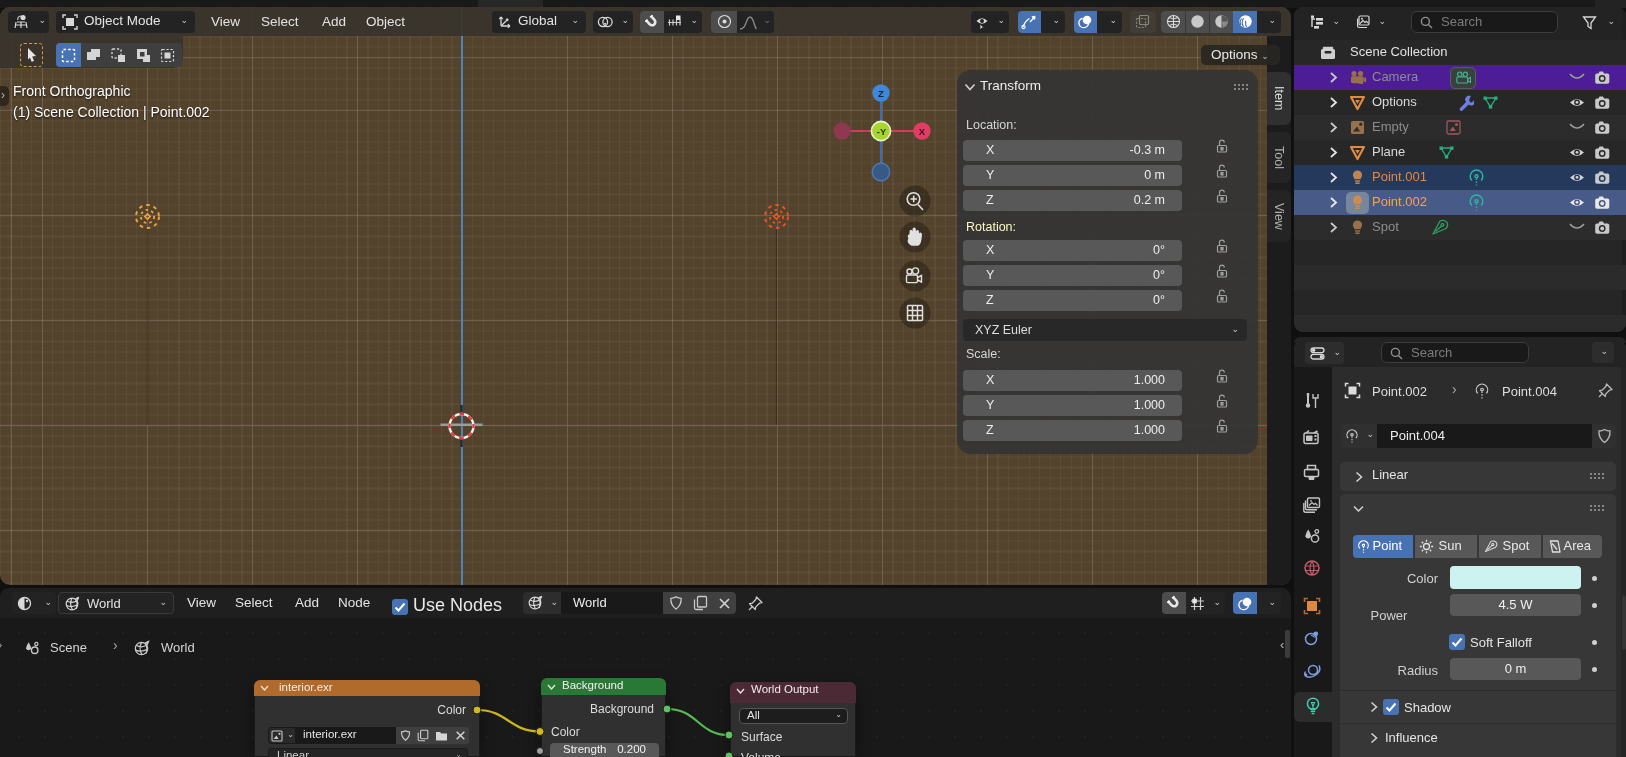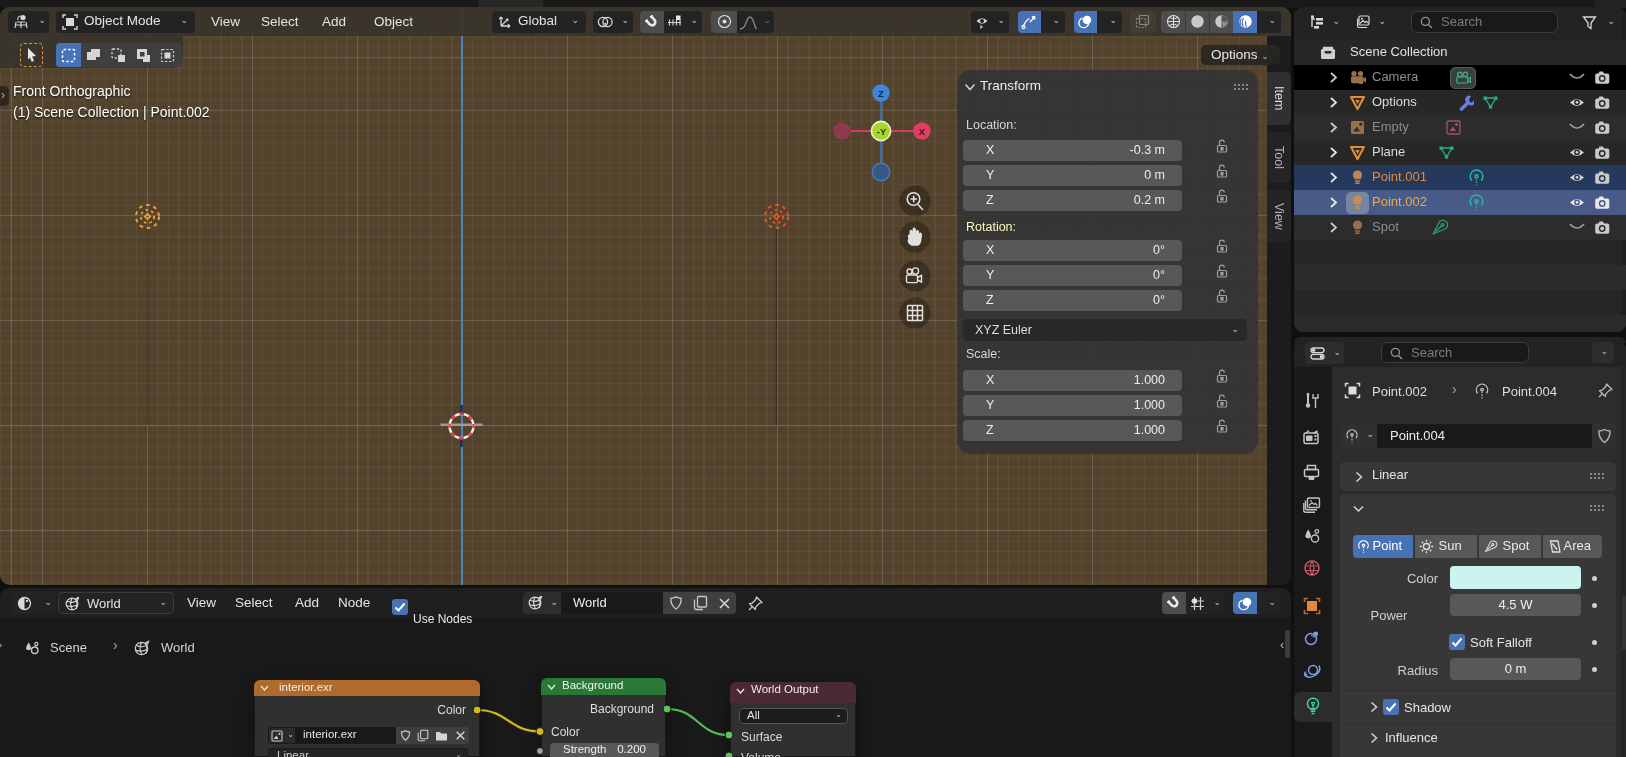--- a/index.html
+++ b/index.html
@@ -51,21 +51,21 @@
         <svg width="16" height="16" style="position:absolute;left:6px;top:3px;" viewBox="0 0 16 16">
           <rect x="4" y="4" width="8" height="8" fill="#d8d8d8"></rect>
           <path d="M1 4 V1 H4 M12 1 H15 V4 M15 12 V15 H12 M4 15 H1 V12" stroke="#d8d8d8" stroke-width="1.4" fill="none"></path>
         </svg>
         <span style="position:absolute;left:28px;top:2.5px;color:#e3e3e3;font-size:13.5px;">Object Mode</span>
         <span style="position:absolute;right:7px;top:4.5px;color:#ccc;font-size:9px;">⌄</span>
       </div>
       <div class="abs menu" style="left:211px;top:6.5px;">View</div>
       <div class="abs menu" style="left:261px;top:6.5px;">Select</div>
       <div class="abs menu" style="left:322px;top:6.5px;">Add</div>
-      <div class="abs menu" style="left:366px;top:6.5px;margin-left:8px;">Object</div>
+      <div class="abs menu" style="left:366px;top:6.5px;">Object</div>
 
       <div class="abs" style="left:492px;top:3.5px;width:94px;height:22px;background:#232323;border-radius:4px;">
         <svg width="17" height="17" style="position:absolute;left:5px;top:2.5px;" viewBox="0 0 17 17">
           <path d="M4 13 L4 4 M4 13 L13 13" stroke="#d8d8d8" stroke-width="1.3" fill="none"></path>
           <path d="M4 4 L2.2 6.2 M4 4 L5.8 6.2 M13 13 L10.8 11.2 M13 13 L10.8 14.8" stroke="#d8d8d8" stroke-width="1.2" fill="none"></path>
           <path d="M4.5 12.5 L11 6" stroke="#d8d8d8" stroke-width="1.2"></path>
             <path d="M11 6 L8.8 6.2 M11 6 L10.6 8.2" stroke="#d8d8d8" stroke-width="1.1" fill="none"></path>
         </svg>
         <span style="position:absolute;left:26px;top:2.5px;color:#e3e3e3;font-size:13.5px;">Global</span>
         <span style="position:absolute;right:7px;top:4.5px;color:#ccc;font-size:9px;">⌄</span>
@@ -426,21 +426,21 @@
     <div id="outlrows" style="position:absolute;left:0;top:0;width:332px;font-size:13px;">
       <div class="abs" style="left:0;top:33px;width:332px;height:25px;background:#272727;">
         <svg width="18" height="18" style="position:absolute;left:25px;top:3.5px;" viewBox="0 0 18 18">
           <rect x="2" y="5" width="14" height="10" rx="1.6" fill="#cfcfcf"></rect>
           <rect x="3.8" y="2.8" width="10.4" height="2.8" rx="1" fill="#cfcfcf"></rect>
           <rect x="5.5" y="7" width="7" height="2.4" rx="1" fill="#272727"></rect>
         </svg>
         <span class="abs" style="left:56px;top:4px;color:#e2e2e2;">Scene Collection</span>
       </div>
 
-      <div class="abs" style="left:0;top:58px;width:332px;height:25px;background:#000000;">
+      <div class="abs" style="left:0;top:58px;width:332px;height:25px;background:#4c1d95;">
         <svg width="9" height="13" style="position:absolute;left:35px;top:6px;" viewBox="0 0 9 13">
             <path d="M2 2 L7 6.5 L2 11" stroke="#c9c9c9" stroke-width="1.8" fill="none"></path>
           </svg>
         <svg width="17" height="17" style="position:absolute;left:55px;top:4px;" viewBox="0 0 17 17" fill="#96714c">
           <circle cx="5" cy="4.6" r="2.6"></circle>
             <circle cx="11.5" cy="4.6" r="2.6"></circle>
           <rect x="2" y="7.2" width="12.5" height="7" rx="1.4"></rect>
           <path d="M14.5 9.5 L17 8 V13.5 L14.5 12 Z"></path>
             <rect x="10" y="13.2" width="4" height="1.8"></rect>
         </svg>
@@ -882,21 +882,21 @@
       </div>
       <div class="abs menu" style="left:187px;top:7px;">View</div>
       <div class="abs menu" style="left:235px;top:7px;">Select</div>
       <div class="abs menu" style="left:295px;top:7px;">Add</div>
       <div class="abs menu" style="left:338px;top:7px;">Node</div>
       <div class="abs" style="left:392px;top:11px;width:16px;height:16px;background:#4772b3;border-radius:3px;">
         <svg width="12" height="11" style="position:absolute;left:2px;top:2.5px;" viewBox="0 0 12 11">
             <path d="M1.5 5.5 L4.5 8.5 L10.5 1.5" stroke="#fff" stroke-width="2" fill="none"></path>
           </svg>
       </div>
-      <div class="abs" style="left:413px;top:24px;color:#e8e8e8;font-size:12px;">Use Nodes</div>
+      <div class="abs" style="left:413px;top:7px;color:#e8e8e8;font-size:18px;">Use Nodes</div>
 
       <div class="abs" style="left:523px;top:4px;width:38px;height:22px;background:#2d2d2d;border-radius:4px 0 0 4px;">
         <svg width="16" height="16" style="position:absolute;left:4px;top:3px;" viewBox="0 0 16 16" stroke="#d8d8d8" fill="none" stroke-width="1.2">
           <circle cx="8" cy="8" r="5.8"></circle>
           <path d="M3 5 Q8 8 13.5 4.5 M2.5 9.5 Q8 12 13.8 8.5 M8 2.2 Q5 8 8.5 13.8 M11.5 3.3 Q14.5 8 12 13"></path>
           <path d="M11.5 2.5 L14.8 1.2 L13.5 4.5" fill="#d8d8d8" stroke-width="1"></path>
         </svg>
         <span style="position:absolute;right:3px;top:4.5px;color:#ccc;font-size:9px;">⌄</span>
       </div>
       <div class="abs" style="left:561px;top:4px;width:102px;height:22px;background:#191919;">

